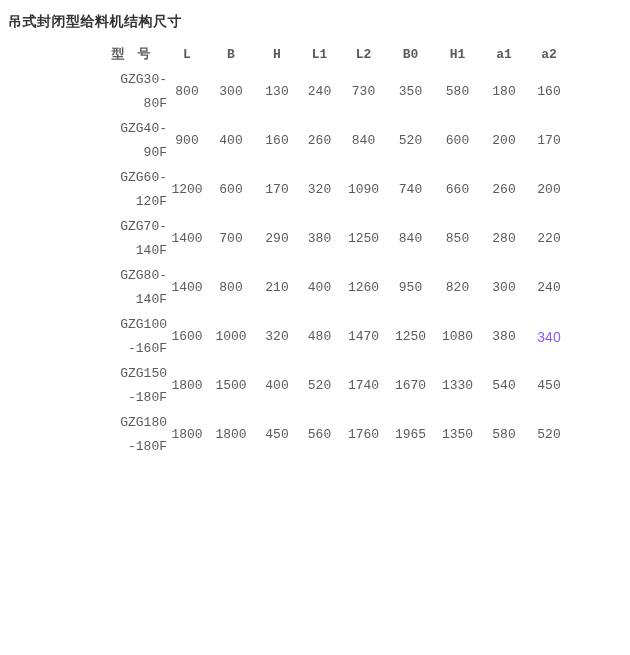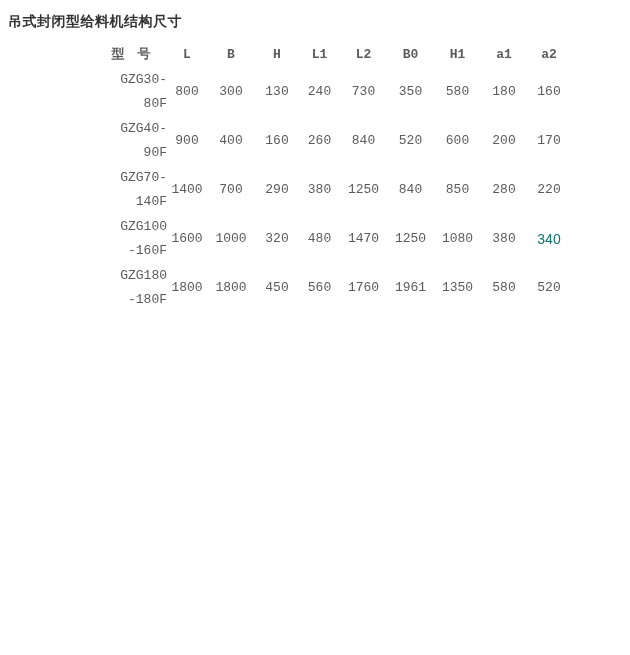--- a/index.html
+++ b/index.html
@@ -47,21 +47,21 @@
   }
   td.model {
     text-align: right;
     padding-left: 9px;
     line-height: 24px;
     white-space: nowrap;
   }
   td.alt {
     font-family: "Liberation Sans", "DejaVu Sans", sans-serif;
     font-size: 14px;
-    color: #0f766e;
+    color: #8b5cf6;
   }
 </style>
 </head>
 <body>
 
 <div class="page">
   <div class="title">吊式封闭型给料机结构尺寸</div>
 
   <table class="dims">
     <colgroup>
@@ -109,50 +109,86 @@
           <td>400</td>
           <td>160</td>
           <td>260</td>
           <td>840</td>
           <td>520</td>
           <td>600</td>
           <td>200</td>
           <td>170</td>
         </tr>
         <tr>
+          <td class="model"><span>GZG60-</span><br><span>120F</span></td>
+          <td>1200</td>
+          <td>600</td>
+          <td>170</td>
+          <td>320</td>
+          <td>1090</td>
+          <td>740</td>
+          <td>660</td>
+          <td>260</td>
+          <td>200</td>
+        </tr>
+        <tr>
           <td class="model"><span>GZG70-</span><br><span>140F</span></td>
           <td>1400</td>
           <td>700</td>
           <td>290</td>
           <td>380</td>
           <td>1250</td>
           <td>840</td>
           <td>850</td>
           <td>280</td>
           <td>220</td>
+        </tr>
+        <tr>
+          <td class="model"><span>GZG80-</span><br><span>140F</span></td>
+          <td>1400</td>
+          <td>800</td>
+          <td>210</td>
+          <td>400</td>
+          <td>1260</td>
+          <td>950</td>
+          <td>820</td>
+          <td>300</td>
+          <td>240</td>
         </tr>
         <tr>
           <td class="model"><span>GZG100</span><br><span>-160F</span></td>
           <td>1600</td>
           <td>1000</td>
           <td>320</td>
           <td>480</td>
           <td>1470</td>
           <td>1250</td>
           <td>1080</td>
           <td>380</td>
           <td class="alt">340</td>
         </tr>
         <tr>
+          <td class="model"><span>GZG150</span><br><span>-180F</span></td>
+          <td>1800</td>
+          <td>1500</td>
+          <td>400</td>
+          <td>520</td>
+          <td>1740</td>
+          <td>1670</td>
+          <td>1330</td>
+          <td>540</td>
+          <td>450</td>
+        </tr>
+        <tr>
           <td class="model"><span>GZG180</span><br><span>-180F</span></td>
           <td>1800</td>
           <td>1800</td>
           <td>450</td>
           <td>560</td>
           <td>1760</td>
-          <td>1961</td>
+          <td>1965</td>
           <td>1350</td>
           <td>580</td>
           <td>520</td>
         </tr>
       </tbody>
   </table>
 </div>
 
 </body></html>

